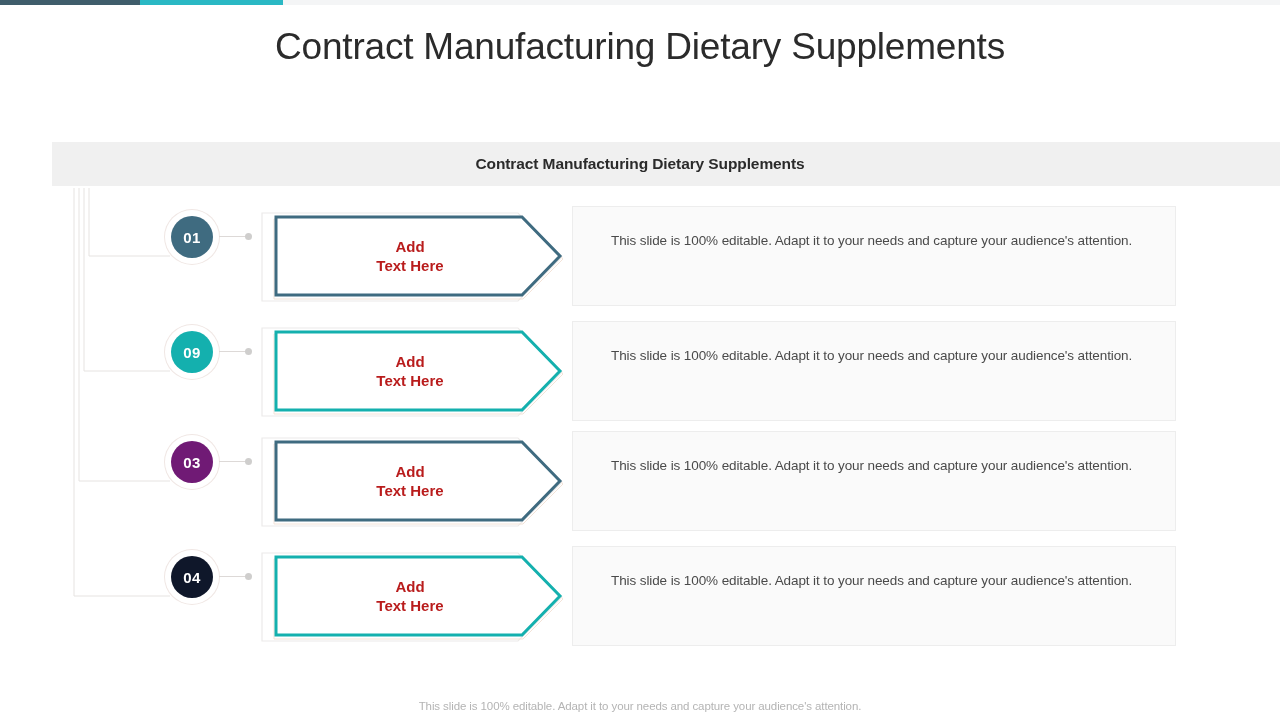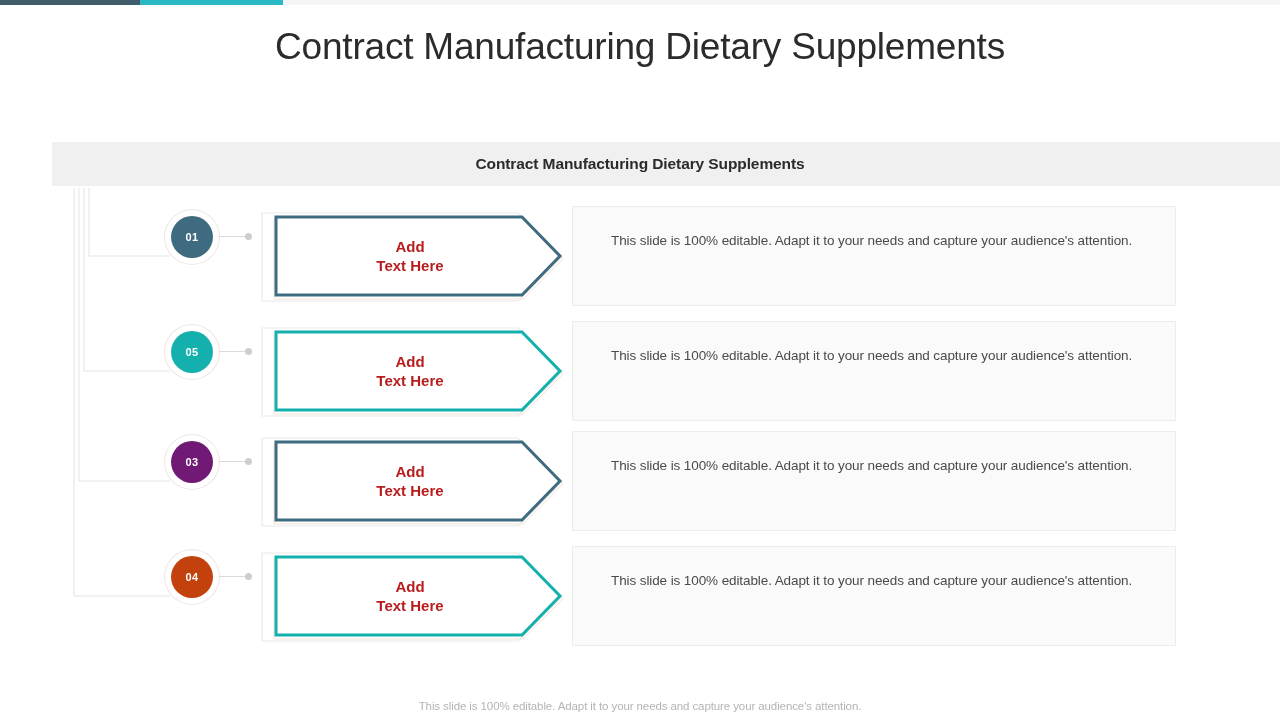--- a/index.html
+++ b/index.html
@@ -54,21 +54,21 @@
   .badge-wrap { position:absolute; left:165px; top:0; width:54px; height:54px; }
   .badge-ring {
     position:absolute; left:0; top:0; width:54px; height:54px;
     border-radius:50%; background:#ffffff;
     box-shadow:0 0 0 1px #f0e7e4;
   }
   .badge-inner {
     position:absolute; left:6px; top:6px; width:42px; height:42px;
     border-radius:50%;
     display:flex; align-items:center; justify-content:center;
-    font-size:11px; font-weight:bold; color:#ffffff; letter-spacing:0.3px;
+    font-size:15px; font-weight:bold; color:#ffffff; letter-spacing:0.3px;
   }
 
   
   .stub { position:absolute; top:26px; left:219px; width:32px; height:1px; background:#ddd9d7; }
   .stub-dot { position:absolute; top:23px; left:245px; width:7px; height:7px;
               border-radius:50%; background:#cfcecd; }
 
   
   .arrow-wrap { position:absolute; left:260px; top:-7px; width:306px; height:105px; }
   .arrow-svg { position:absolute; left:0; top:0; width:306px; height:105px; }
@@ -146,21 +146,21 @@
       </div>
 
       <div class="desc-box">
         <div class="desc-text">This slide is 100% editable. Adapt it to your needs and capture your audience's attention.</div>
       </div>
     </div>
 
     <div class="row row-2">
       <div class="badge-wrap">
         <div class="badge-ring"></div>
-        <div class="badge-inner" style="background:#14b0ae;">05</div>
+        <div class="badge-inner" style="background:#14b0ae;">09</div>
       </div>
       <div class="stub"></div>
       <div class="stub-dot"></div>
 
       <div class="arrow-wrap">
         <svg class="arrow-svg" viewBox="0 0 306 105">
           <path d="M2,10 L258,10 L302,54 L258,98 L2,98 Z" fill="none" stroke="#eceae9" stroke-width="1.2"></path>
           <path d="M14,16 L263,16 L303,56 L263,96 L14,96 Z" fill="none" stroke="#f3e3d8" stroke-width="1"></path>
           <path d="M16,14 L262,14 L300,53 L262,92 L16,92 Z" fill="#ffffff" stroke="#14b0ae" stroke-width="3"></path>
         </svg>
@@ -196,21 +196,21 @@
       </div>
 
       <div class="desc-box">
         <div class="desc-text">This slide is 100% editable. Adapt it to your needs and capture your audience's attention.</div>
       </div>
     </div>
 
     <div class="row row-4">
       <div class="badge-wrap">
         <div class="badge-ring"></div>
-        <div class="badge-inner" style="background:#c2410c;">04</div>
+        <div class="badge-inner" style="background:#0f172a;">04</div>
       </div>
       <div class="stub"></div>
       <div class="stub-dot"></div>
 
       <div class="arrow-wrap">
         <svg class="arrow-svg" viewBox="0 0 306 105">
           <path d="M2,10 L258,10 L302,54 L258,98 L2,98 Z" fill="none" stroke="#eceae9" stroke-width="1.2"></path>
           <path d="M14,16 L263,16 L303,56 L263,96 L14,96 Z" fill="none" stroke="#f3e3d8" stroke-width="1"></path>
           <path d="M16,14 L262,14 L300,53 L262,92 L16,92 Z" fill="#ffffff" stroke="#14b0ae" stroke-width="3"></path>
         </svg>

